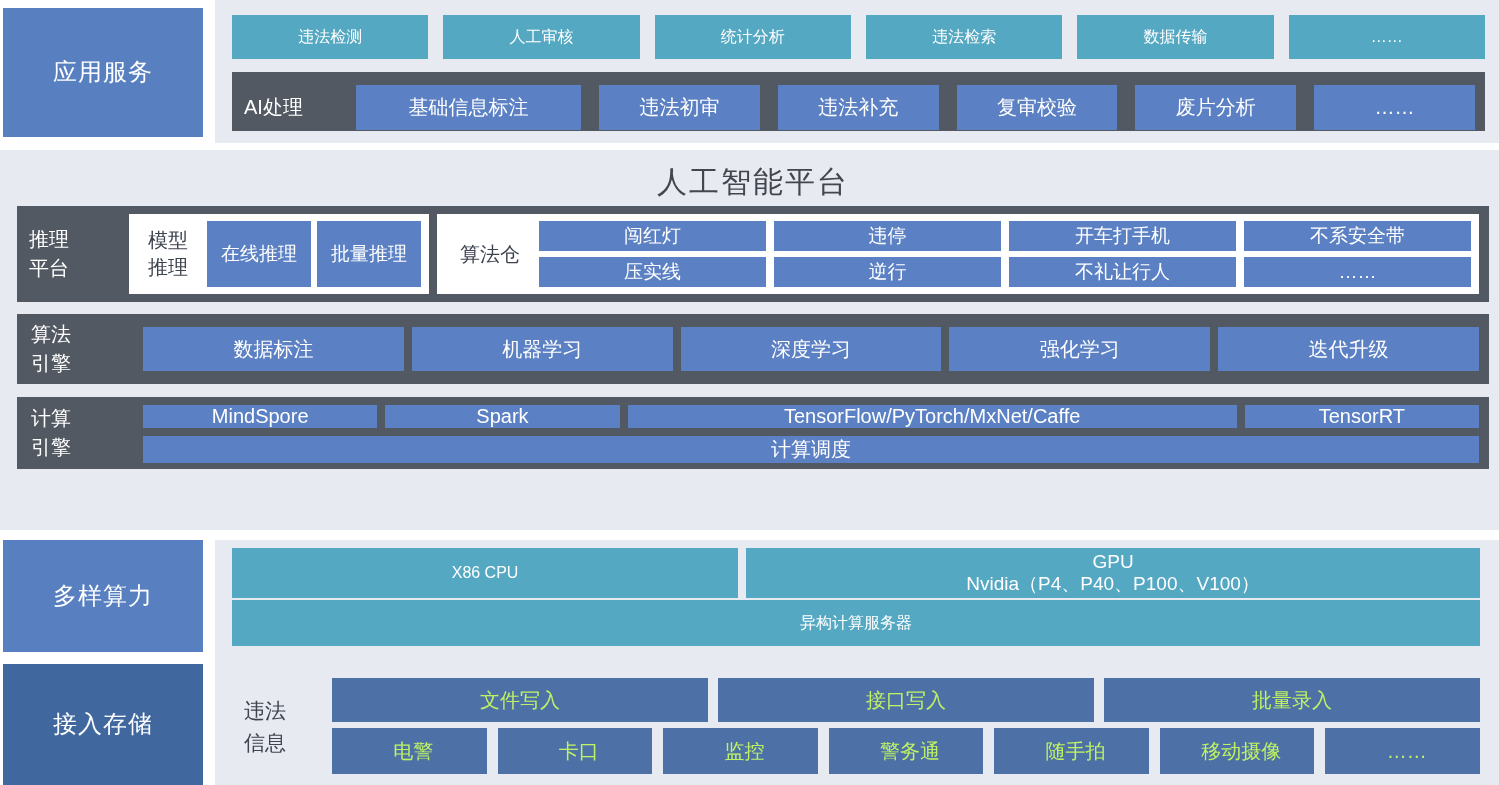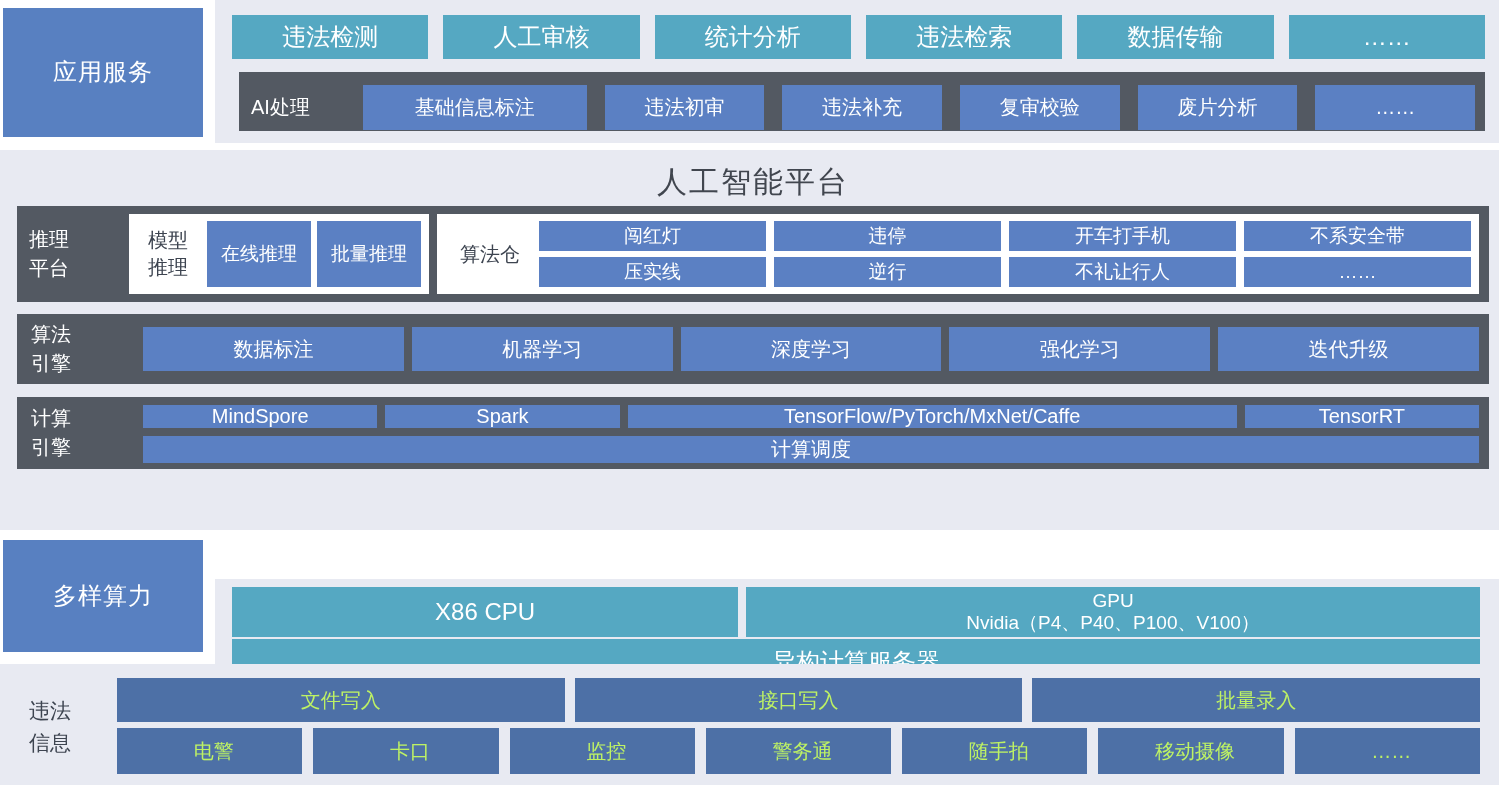--- a/index.html
+++ b/index.html
@@ -23,32 +23,32 @@
     color:#ffffff; font-size:24px; letter-spacing:1px; text-align:center;
     white-space:pre-line; line-height:1.45;
   }
   .side-light { background:#5880c1; }
   .side-dark  { background:#40689f; }
 
   .content { flex:1; min-width:0; }
   .panel { background:#e8eaf2; box-sizing:border-box; }
   .panel1 { height:143px; padding:15px 14px 12px 17px; }
   .panel2 { height:380px; padding:8px 10px 0 17px; }
-  .panel3 { height:116px; padding:8px 19px 6px 17px;margin-top:39px; }
+  .panel3 { height:138px; padding:8px 19px 6px 17px; }
   .panel4 { height:121px; padding:14px 19px 10px 17px; display:flex; }
 
   .teal-row { display:flex; gap:15px; height:44px; }
   .teal-btn, .teal-bar {
     background:#55a8c2; color:#ffffff; display:flex; align-items:center; justify-content:center;
-    font-size:24px; text-align:center; white-space:pre-line; line-height:1.15;
+    font-size:16px; text-align:center; white-space:pre-line; line-height:1.15;
   }
   .teal-btn { flex:1; }
 
   .dark-bar { background:#535962; display:flex; align-items:center; box-sizing:border-box; }
-  .ai-bar { margin-top:13px; height:59px; padding:12px 10px 0 12px;margin-left:7px; }
+  .ai-bar { margin-top:13px; height:59px; padding:12px 10px 0 12px; }
   .bar-label { color:#ffffff; font-size:20px; white-space:pre-line; line-height:1.45; flex:none; }
   .ai-bar .bar-label { width:104px; }
   .ai-buttons { flex:1; display:flex; gap:18px; height:45px; margin-left:8px; }
   .blue-btn {
     background:#5b80c3; color:#ffffff; display:flex; align-items:center; justify-content:center;
     font-size:20px; text-align:center;
   }
   .ai-buttons .blue-btn { flex:1; }
   .ai-buttons .blue-btn.wide { flex:1.4; }
 
@@ -206,20 +206,25 @@
           <div class="teal-btn cpu-box">X86 CPU</div>
           <div class="teal-btn gpu-box">GPU
 Nvidia（P4、P40、P100、V100）</div>
         </div>
         <div class="teal-bar power-row2">异构计算服务器</div>
       </div>
     </div>
   </div>
 
   <div class="band band4">
+    <div class="side">
+      <div class="side-box side-dark">
+        <span>接入存储</span>
+      </div>
+    </div>
     <div class="content">
       <div class="panel panel4">
         <div class="storage-label">违法
 信息</div>
         <div class="storage-col">
           <div class="write-row">
             <div class="dk">文件写入</div>
             <div class="dk">接口写入</div>
             <div class="dk">批量录入</div>
           </div>

